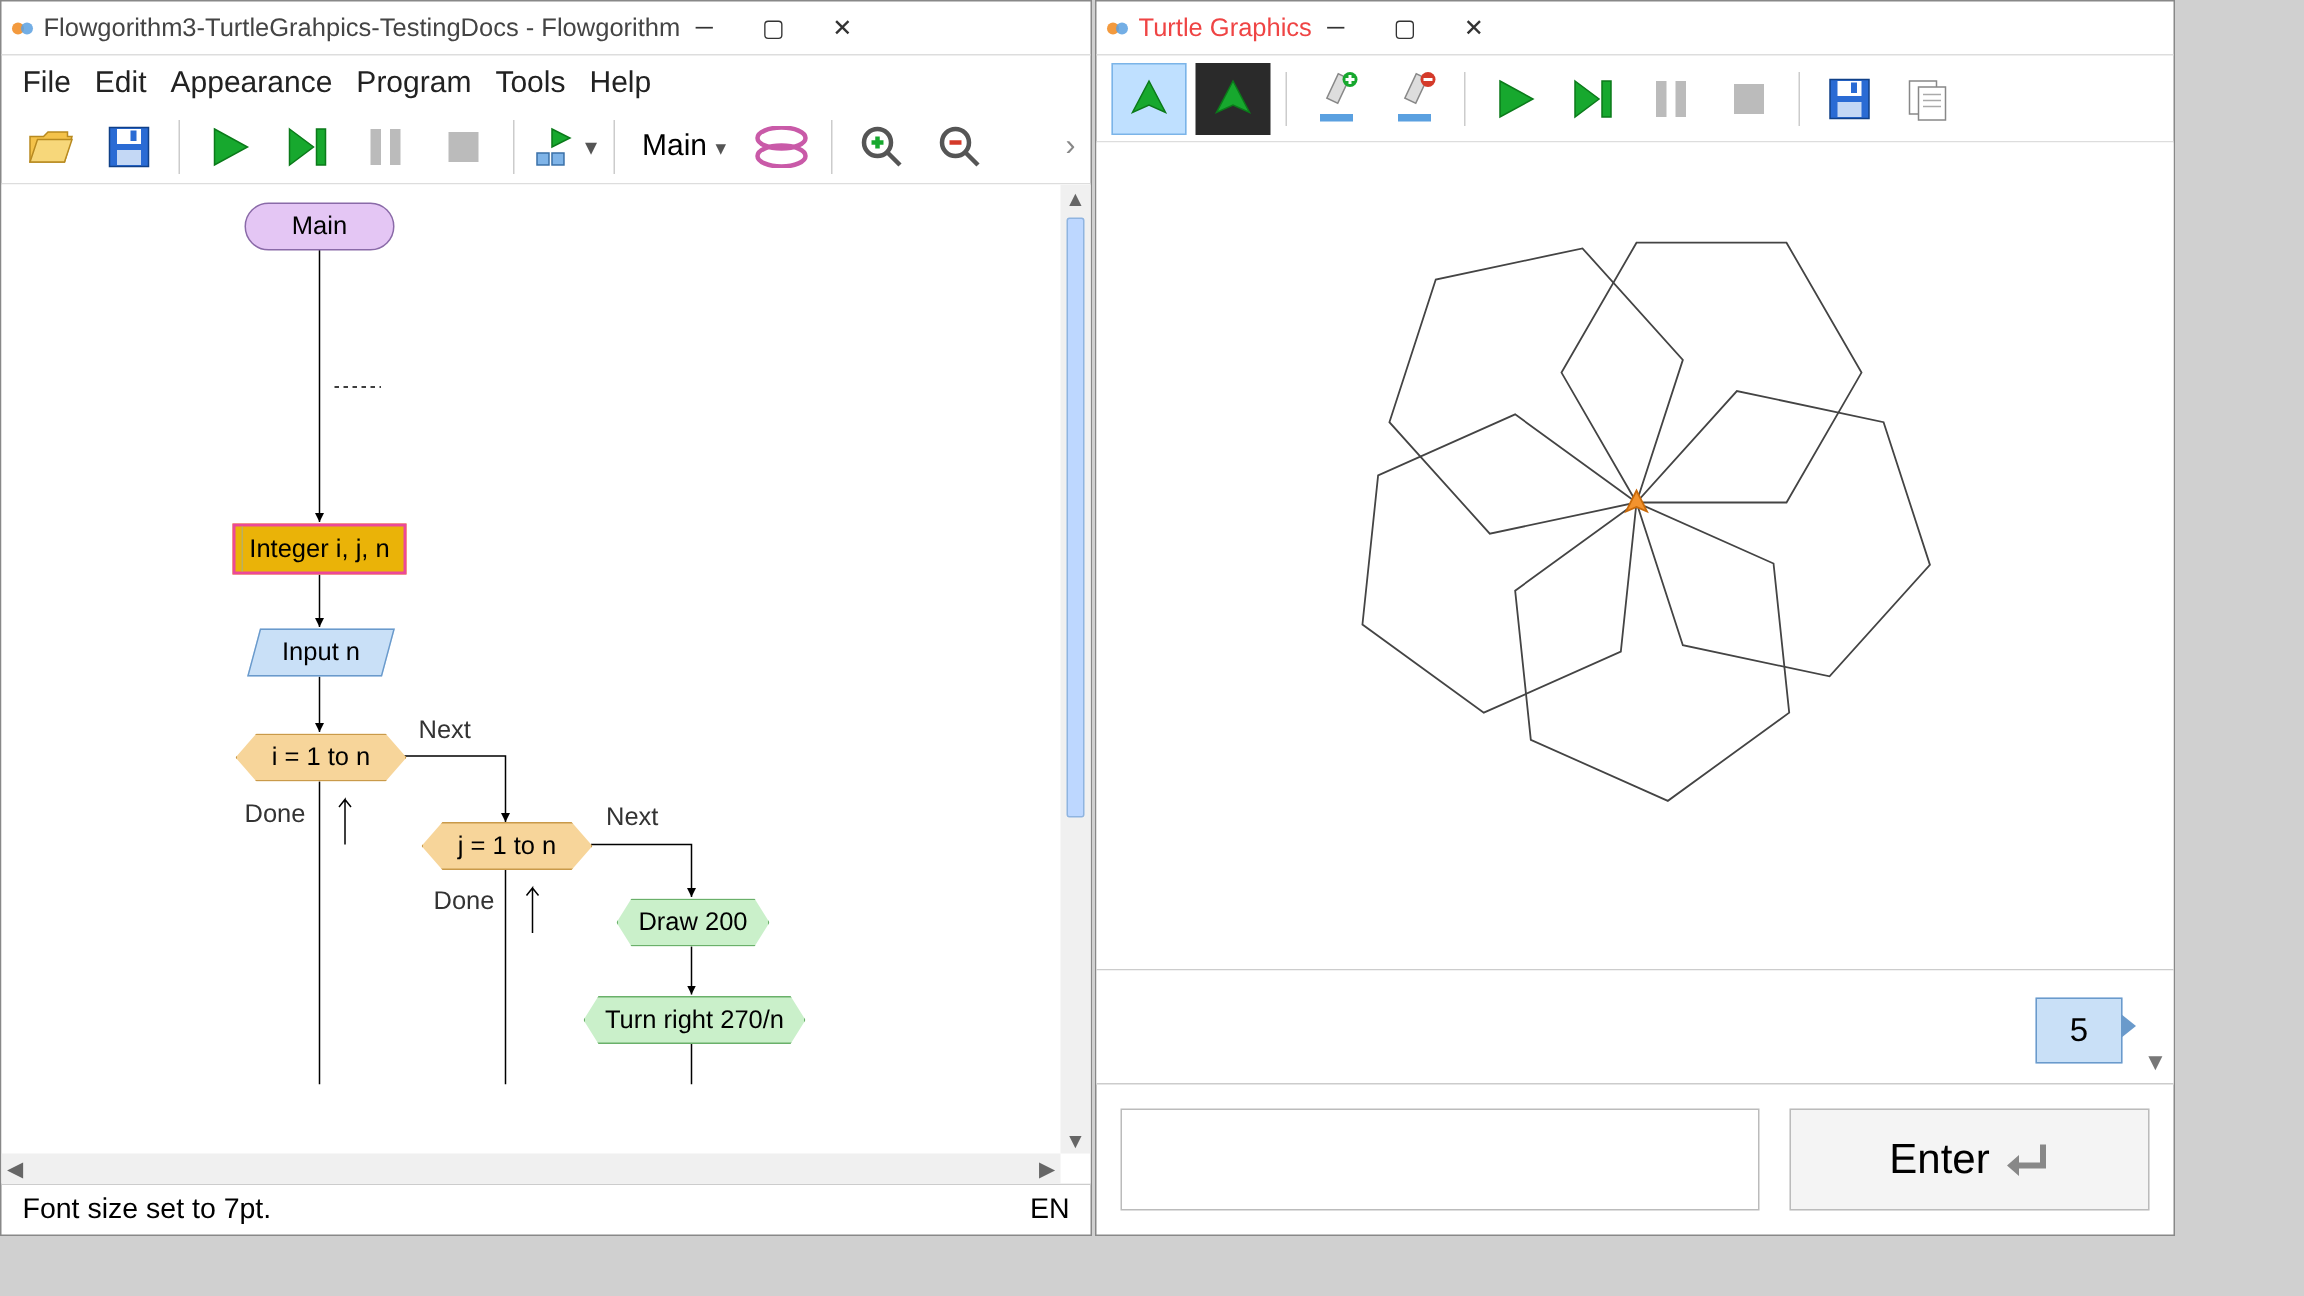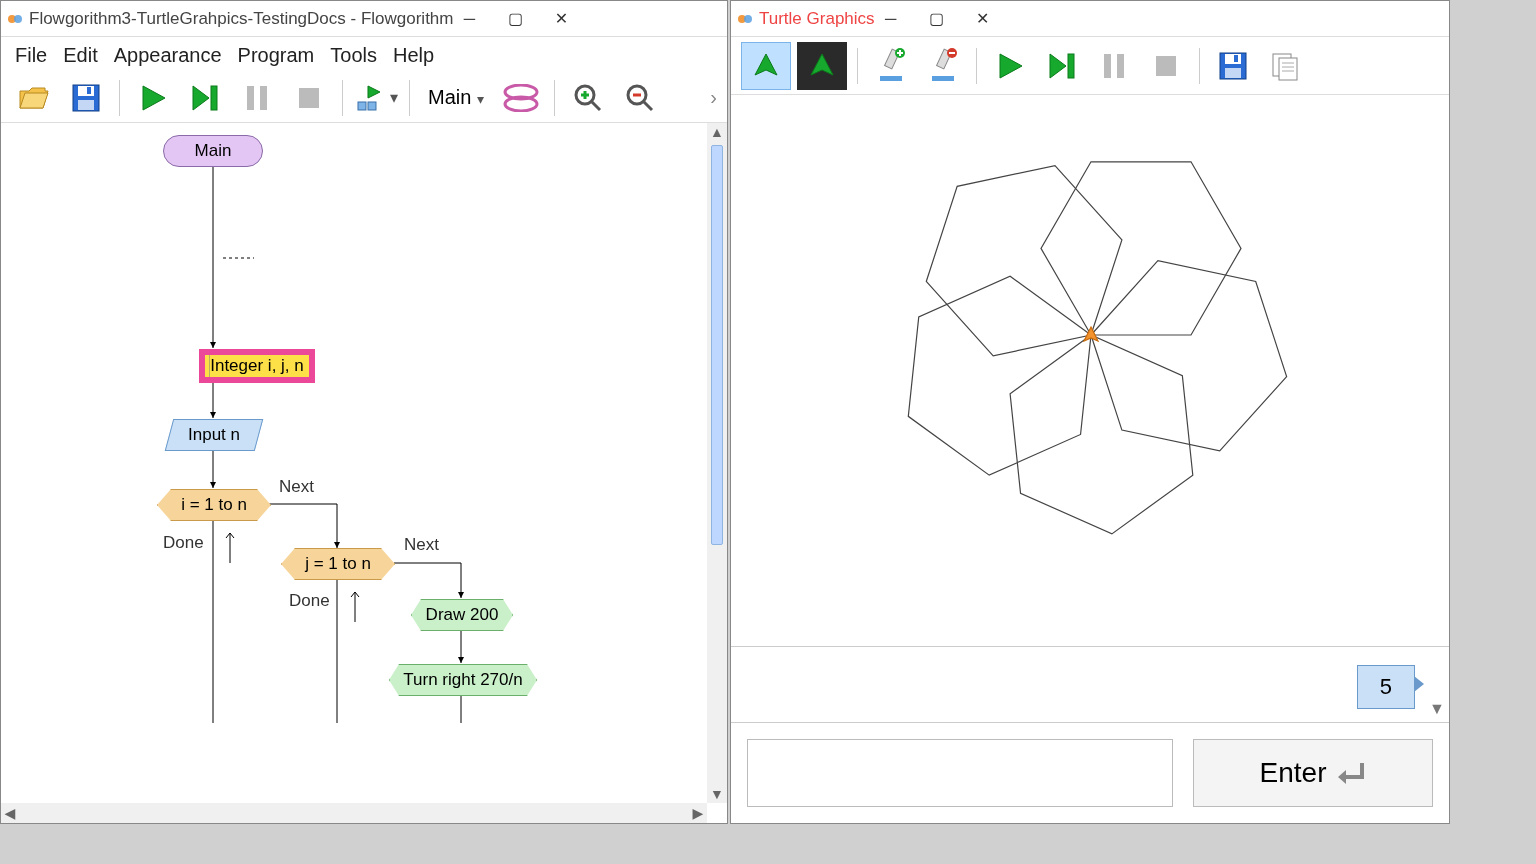--- a/index.html
+++ b/index.html
@@ -23,21 +23,21 @@
 .canvas-area { flex: 1; position: relative; overflow: hidden; background: #fff; }
 .scrollbar-v { position: absolute; right: 0; top: 0; bottom: 20px; width: 20px; background: #f0f0f0; display: flex; flex-direction: column; align-items: center; }
 .scrollbar-h { position: absolute; left: 0; right: 20px; bottom: 0; height: 20px; background: #f0f0f0; display: flex; align-items: center; }
 .scroll-arrow { width: 18px; height: 18px; color: #666; display: flex; align-items: center; justify-content: center; font-size: 14px; }
 .scroll-thumb-v { width: 12px; background: #bdd7ff; border: 1px solid #8fb4e0; border-radius: 2px; }
 .statusbar { height: 34px; display: flex; align-items: center; justify-content: space-between; padding: 0 14px; font-size: 19px; border-top: 1px solid #ccc; }
 
 .shape { position: absolute; font-size: 17px; display: flex; align-items: center; justify-content: center; text-align: center; }
 .terminator { border: 1px solid #8a6aa8; background: #e4c6f4; border-radius: 20px; }
 .comment-box { border: 2px dashed #aaa; background: #fff; color: #444; flex-direction: column; padding: 10px; gap: 12px; }
-.declare { border: 6px solid #ec4899; background: #fde047; margin-left: 44px; }
+.declare { border: 2px solid #ec4899; background: #eab308; }
 .declare::before { content:""; position:absolute; left:4px; top:0; bottom:0; width:1px; background:#b9b060; }
 .io { border: 1px solid #6a9acb; background: #c9e0f7; transform: skewX(-15deg); }
 .io > span { display:block; transform: skewX(15deg); }
 .loop { border: 1px solid #c99a4a; background: #f7d59a; clip-path: polygon(14px 0, calc(100% - 14px) 0, 100% 50%, calc(100% - 14px) 100%, 14px 100%, 0 50%); }
 .process { border: 1px solid #6ab06a; background: #caf0ca; clip-path: polygon(10px 0, calc(100% - 10px) 0, 100% 50%, calc(100% - 10px) 100%, 10px 100%, 0 50%); }
 .label { position: absolute; font-size: 17px; color: #333; }
 .aline { stroke: #000; stroke-width: 1; fill: none; }
 .arrowhead { fill: #000; }
 
 .turtle-canvas { flex: 1; background: #fff; position: relative; border-bottom: 1px solid #ccc; }
@@ -202,20 +202,24 @@
       <div style="flex:1"></div>
       <div class="scroll-arrow">▼</div>
     </div>
     <div class="scrollbar-h">
       <div class="scroll-arrow">◀</div>
       <div style="flex:1"></div>
       <div class="scroll-arrow">▶</div>
     </div>
   </div>
 
+  <div class="statusbar">
+    <span>Font size set to 7pt.</span>
+    <span>EN</span>
+  </div>
 </div>
 
 <div class="window right">
   <div class="titlebar">
     <div class="title active">
       <svg class="title-icon" viewBox="0 0 16 16">
           <circle cx="5" cy="8" r="4" fill="#f39a3e"></circle>
           <circle cx="11" cy="8" r="4" fill="#5aa0e0" opacity="0.85"></circle>
         </svg>
       <span>Turtle Graphics</span>

